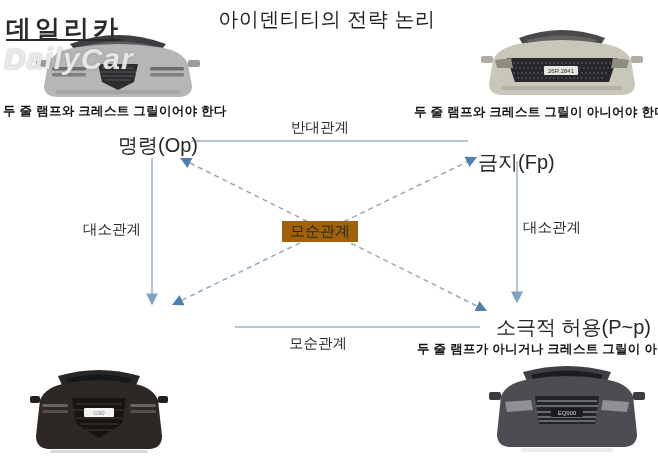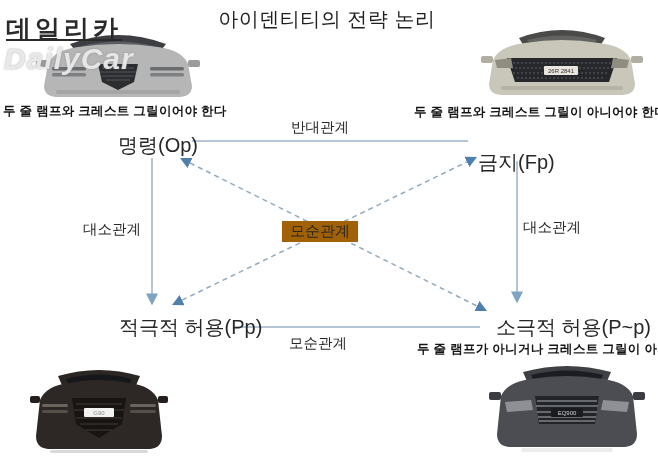--- a/index.html
+++ b/index.html
@@ -116,21 +116,20 @@
     <line x1="182" y1="159" x2="485" y2="310" stroke="#93a9bd" stroke-width="1.5" stroke-dasharray="5 4" marker-start="url(#mDash)" marker-end="url(#mDash)"></line>
     <line x1="174" y1="304" x2="475" y2="158" stroke="#93a9bd" stroke-width="1.5" stroke-dasharray="5 4" marker-start="url(#mDash)" marker-end="url(#mDash)"></line>
   </svg>
 
   <div class="abs caption label-layer" style="left:3px;top:103px;">두 줄 램프와 크레스트 그릴이어야 한다</div>
   <div class="abs caption label-layer" style="left:414px;top:104px;">두 줄 램프와 크레스트 그릴이 아니어야 한다</div>
   <div class="abs caption label-layer" style="left:417px;top:341px;">두 줄 램프가 아니거나 크레스트 그릴이 아니다</div>
 
   <div class="abs node label-layer" style="left:118px;top:132px;">명령(Op)</div>
   <div class="abs node label-layer" style="left:478px;top:149px;">금지(Fp)</div>
-  <div class="abs node label-layer" style="left:119px;top:314px;">적극적 허용(Pp)</div>
   <div class="abs node label-layer" style="left:486px;top:314px;margin-left:10px;">소극적 허용(P~p)</div>
 
   <div class="abs rel label-layer" style="left:320px;top:118px;transform:translateX(-50%);">반대관계</div>
   <div class="abs rel label-layer" style="left:83px;top:220px;">대소관계</div>
   <div class="abs rel rel-center label-layer" style="left:320px;top:221px;transform:translateX(-50%);font-size:15px;">모순관계</div>
   <div class="abs rel label-layer" style="left:523px;top:218px;">대소관계</div>
   <div class="abs rel label-layer" style="left:318px;top:334px;transform:translateX(-50%);">모순관계</div>
 
 </div>
 

